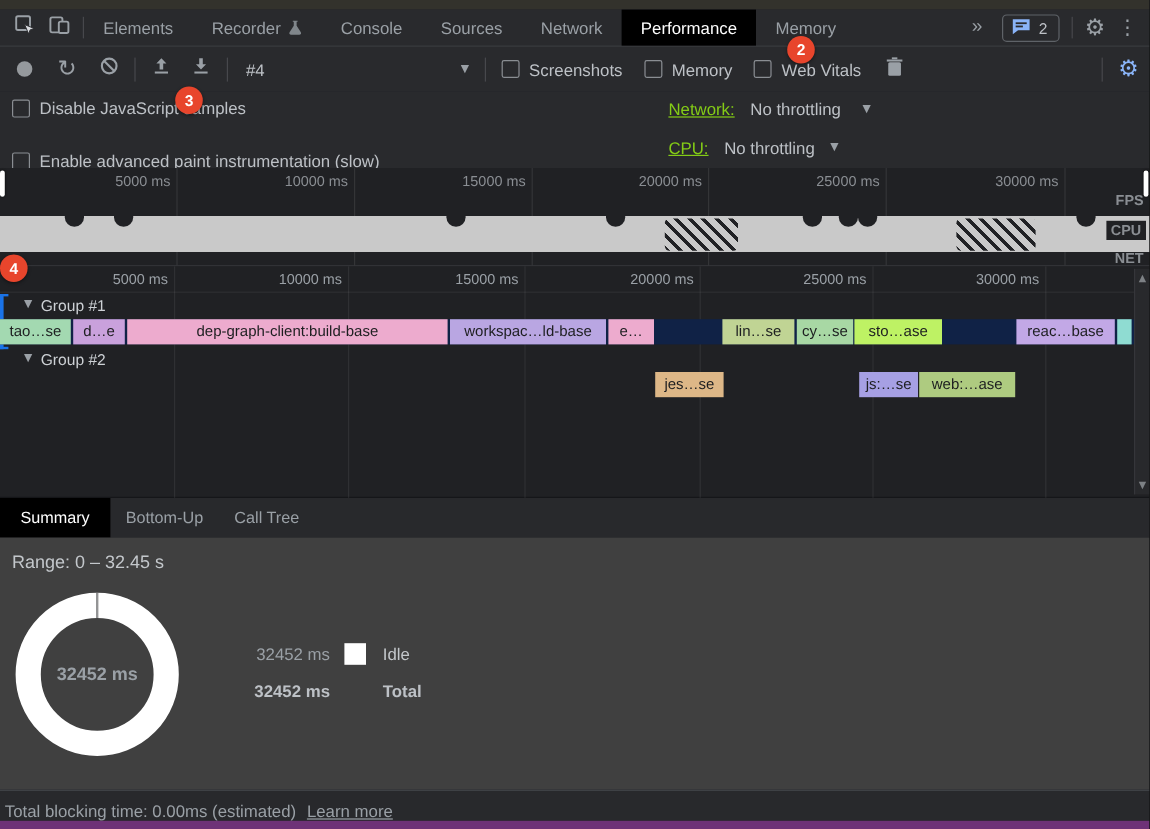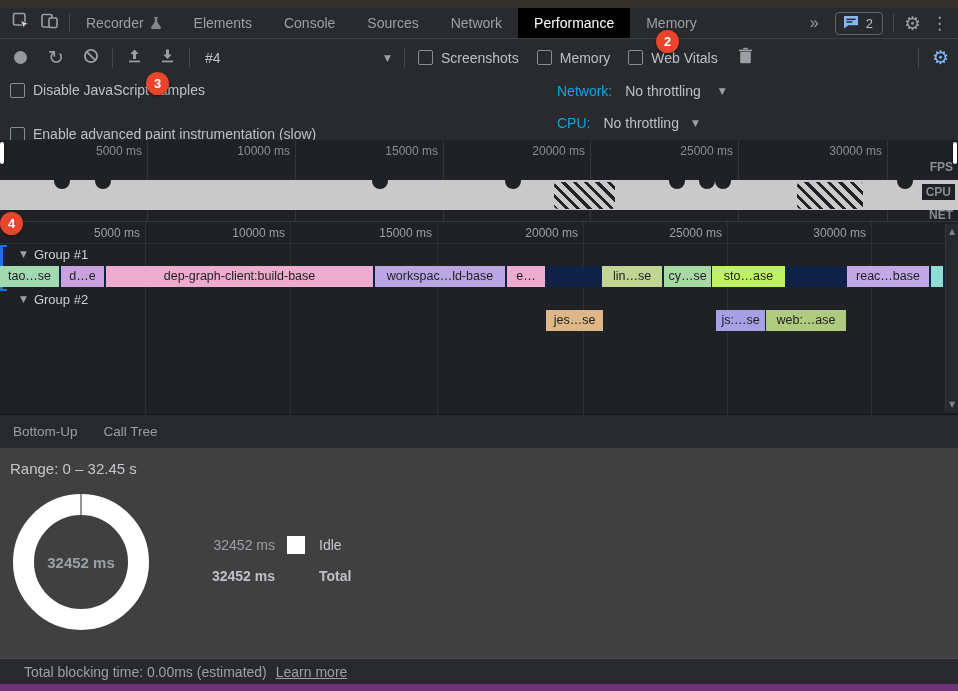--- a/index.html
+++ b/index.html
@@ -35,21 +35,21 @@
   .dd-arrow{font-family:"DejaVu Sans",sans-serif;font-size:9px;color:#9aa0a6;}
   .cb-group{display:flex;align-items:center;gap:8px;margin-right:18px;}
   .checkbox{width:13px;height:13px;border:1.5px solid #8a8e93;border-radius:2px;background:transparent;flex:none;}
   .cb-label{font-size:14px;color:#bdc1c6;white-space:nowrap;}
   .spacer{flex:1;}
 
   
   .settings{left:0;top:76px;width:958px;height:64px;background:#292a2d;}
   .set-row{position:absolute;left:10px;display:flex;align-items:center;gap:10px;}
   .throttle-row{position:absolute;left:557px;display:flex;align-items:center;gap:13px;font-size:14px;}
-  .throttle-label{color:#0ea5e9;}
+  .throttle-label{color:#84cc16;text-decoration:underline;}
   .throttle-value{color:#bdc1c6;}
 
   
   .overview{left:0;top:140px;width:958px;height:82px;background:#202124;border-bottom:1px solid #36373b;box-sizing:border-box;}
   .ov-grid{position:absolute;top:0;bottom:0;width:1px;background:rgba(255,255,255,0.09);}
   .tick-label{position:absolute;top:4px;font-size:12px;color:#8a8e93;white-space:nowrap;}
   .lane-label{position:absolute;right:5px;font-size:12px;font-weight:bold;color:#8a8e93;padding-left:38px;}
   .cpu-band{position:absolute;left:0;top:40px;width:958px;height:30px;background:#c9c9c9;}
   .bump{position:absolute;top:0;width:16px;height:9px;background:#202124;border-radius:0 0 8px 8px;}
   .hatch{position:absolute;top:2px;bottom:1px;border-radius:4px;
@@ -86,21 +86,21 @@
   .donut-center{position:absolute;inset:0;display:flex;align-items:center;justify-content:center;
     font-size:15px;font-weight:bold;color:#9aa0a6;}
   .legend{position:absolute;left:205px;top:88px;display:flex;flex-direction:column;gap:13px;}
   .legend-row{display:grid;grid-template-columns:70px 20px auto;gap:12px;align-items:center;font-size:14px;}
   .legend-value{text-align:right;color:#9aa0a6;}
   .legend-swatch{width:18px;height:18px;}
   .legend-label{color:#c3c7cb;}
   .bold{font-weight:bold;color:#bdc1c6;}
 
   .footer{left:0;top:658px;width:958px;height:26px;background:#28292c;border-top:1px solid #45484c;
-    display:flex;align-items:center;gap:9px;padding-left:24px;font-size:14px;color:#9aa0a6;box-sizing:border-box;}
+    display:flex;align-items:flex-end;gap:9px;padding-left:4px;font-size:14px;color:#9aa0a6;box-sizing:border-box;}
   .footer-link{text-decoration:underline;color:#9aa0a6;cursor:pointer;}
 
   .badge{position:absolute;width:23px;height:23px;border-radius:50%;background:#e8452c;color:#fff;
     font-weight:bold;font-size:13px;display:flex;align-items:center;justify-content:center;
     box-shadow:0 1px 3px rgba(0,0,0,0.45);z-index:50;}
 </style>
 </head>
 <body>
 
 <div class="screen">
@@ -113,29 +113,29 @@
             <path d="M8.5 8.5l8 3.2-3.4 1.2-1.2 3.4z" fill="#dadce0" stroke="#292a2d" stroke-width="0.8"></path>
           </svg></span>
       <span><svg width="19" height="18" viewBox="0 0 19 18">
             <rect x="2" y="2.5" width="10" height="12.5" rx="1.5" fill="none" stroke="#9aa0a6" stroke-width="1.6"></rect>
             <rect x="9" y="6" width="8" height="9.5" rx="1.5" fill="#292a2d" stroke="#9aa0a6" stroke-width="1.6"></rect>
           </svg></span>
     </div>
     <div class="tb-divider"></div>
     <div style="display:flex;align-items:stretch;">
         <div class="tab">
+          <div style="display: inline;">Elements</div>
+        </div>
+        <div class="tab">
           <div style="display: inline;">Recorder</div>
           <div style="display: flex;">
             <svg width="12" height="13" viewBox="0 0 12 13">
               <path d="M4 0h4v1.2H7.2v3.2l3.5 5.5c.6 1-.1 2.1-1.3 2.1H2.6c-1.2 0-1.9-1.1-1.3-2.1l3.5-5.5V1.2H4z" fill="#80868b"></path>
             </svg>
           </div>
-        </div>
-        <div class="tab">
-          <div style="display: inline;">Elements</div>
         </div>
         <div class="tab">
           <div style="display: inline;">Console</div>
         </div>
         <div class="tab">
           <div style="display: inline;">Sources</div>
         </div>
         <div class="tab">
           <div style="display: inline;">Network</div>
         </div>
@@ -305,20 +305,21 @@
         <div>Group #2</div>
       </div>
       <div class="track" style="top: 88px; background: transparent;">
         <div class="bar" style="left: 546px; width: 57px; background: rgb(221, 183, 135);">jes…se</div>
         <div class="bar" style="left: 716px; width: 49px; background: rgb(166, 160, 228);">js:…se</div>
         <div class="bar" style="left: 766px; width: 80px; background: rgb(174, 203, 128);">web:…ase</div>
       </div>
     </div>
 
   <div class="abs bottom-tabs">
+      <div class="btab btab-selected">Summary</div>
       <div class="btab">Bottom-Up</div>
       <div class="btab">Call Tree</div>
     </div>
 
   <div class="abs summary">
     <div class="range-text">Range: 0 – 32.45 s</div>
     <div class="donut-wrap">
       <div class="donut-ring"></div>
       <div class="donut-gap"></div>
       <div class="donut-center">32452 ms</div>

